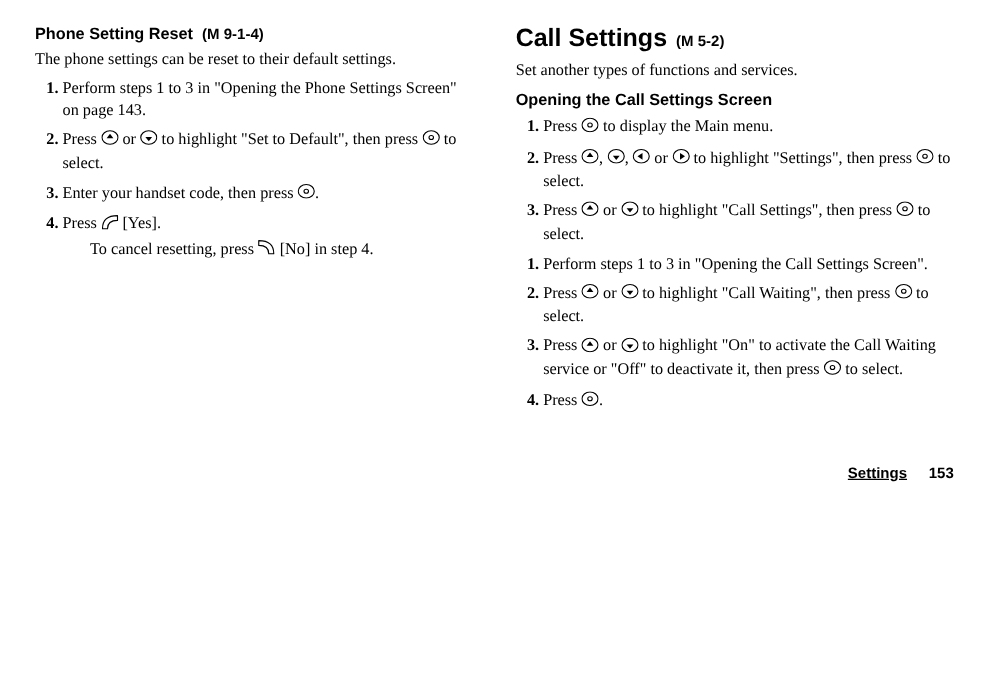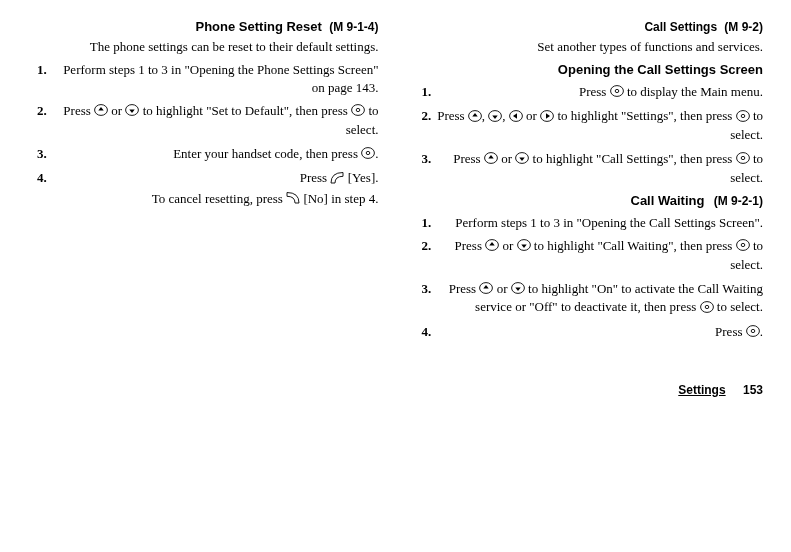--- a/index.html
+++ b/index.html
@@ -12,28 +12,27 @@
       box-sizing: border-box;
       color: #000;
     }
     .columns {
       display: flex;
       gap: 34px;
     }
     .col {
       flex: 1;
       min-width: 0;
-      text-align: right;
     }
     .heading-bold {
       font-family: Arial, Helvetica, sans-serif;
       font-weight: bold;
     }
     .heading-large {
-      font-size: 12px;
+      font-size: 20px;
     }
     .heading-small {
       font-size: 13px;
     }
     .code-ref {
       font-family: Arial, Helvetica, sans-serif;
       font-weight: bold;
       font-size: 12px;
     }
     p {
@@ -121,21 +120,21 @@
         <div class="indent">To cancel resetting, press <span class="icon"><svg width="14" height="13" viewBox="0 0 14 13">
                 <path d="M13 12 Q13 1.5 1 1.5 L1 5.3 Q9 5.3 9 12 Z" fill="#fff" stroke="#000" stroke-width="0.9" stroke-linejoin="round"></path>
               </svg></span> [No] in step 4.</div>
       </li>
     </ol>
   </div>
 
   <div class="col">
     <div>
       <span class="heading-bold heading-large">Call Settings</span>
-      <span class="code-ref" style="margin-left:4px;">(M 9-2)</span>
+      <span class="code-ref" style="margin-left:4px;">(M 5-2)</span>
     </div>
     <p>Set another types of functions and services.</p>
 
     <div class="heading-bold heading-small" style="margin-top:6px;">Opening the Call Settings Screen</div>
     <ol>
       <li><span class="step-text">Press <span class="icon"><svg width="14" height="12" viewBox="0 0 14 12">
                 <ellipse cx="7" cy="6" rx="6.4" ry="5.4" fill="#fff" stroke="#000" stroke-width="0.9"></ellipse>
                 <ellipse cx="7" cy="6" rx="1.8" ry="1.6" fill="#fff" stroke="#000" stroke-width="0.9"></ellipse>
               </svg></span> to display the Main menu.</span></li>
       <li><span class="step-text">Press <span class="icon"><svg width="14" height="12" viewBox="0 0 14 12">
@@ -160,24 +159,20 @@
               </svg></span> or <span class="icon"><svg width="14" height="12" viewBox="0 0 14 12">
                 <ellipse cx="7" cy="6" rx="6.4" ry="5.4" fill="#fff" stroke="#000" stroke-width="0.9"></ellipse>
                 <path d="M7 9 L4.3 5.5 L9.7 5.5 Z" fill="#000"></path>
               </svg></span> to highlight "Call Settings", then press <span class="icon"><svg width="14" height="12" viewBox="0 0 14 12">
                 <ellipse cx="7" cy="6" rx="6.4" ry="5.4" fill="#fff" stroke="#000" stroke-width="0.9"></ellipse>
                 <ellipse cx="7" cy="6" rx="1.8" ry="1.6" fill="#fff" stroke="#000" stroke-width="0.9"></ellipse>
               </svg></span> to select.</span>
       </li>
     </ol>
 
-    <div>
-      <span class="heading-bold heading-small">Call Waiting</span>
-      <span class="code-ref" style="margin-left:6px;">(M 9-2-1)</span>
-    </div>
     <ol>
       <li><span class="step-text">Perform steps 1 to 3 in "Opening the Call Settings Screen".</span></li>
       <li><span class="step-text">Press <span class="icon"><svg width="14" height="12" viewBox="0 0 14 12">
                 <ellipse cx="7" cy="6" rx="6.4" ry="5.4" fill="#fff" stroke="#000" stroke-width="0.9"></ellipse>
                 <path d="M7 3 L4.3 6.5 L9.7 6.5 Z" fill="#000"></path>
               </svg></span> or <span class="icon"><svg width="14" height="12" viewBox="0 0 14 12">
                 <ellipse cx="7" cy="6" rx="6.4" ry="5.4" fill="#fff" stroke="#000" stroke-width="0.9"></ellipse>
                 <path d="M7 9 L4.3 5.5 L9.7 5.5 Z" fill="#000"></path>
               </svg></span> to highlight "Call Waiting", then press <span class="icon"><svg width="14" height="12" viewBox="0 0 14 12">
                 <ellipse cx="7" cy="6" rx="6.4" ry="5.4" fill="#fff" stroke="#000" stroke-width="0.9"></ellipse>

